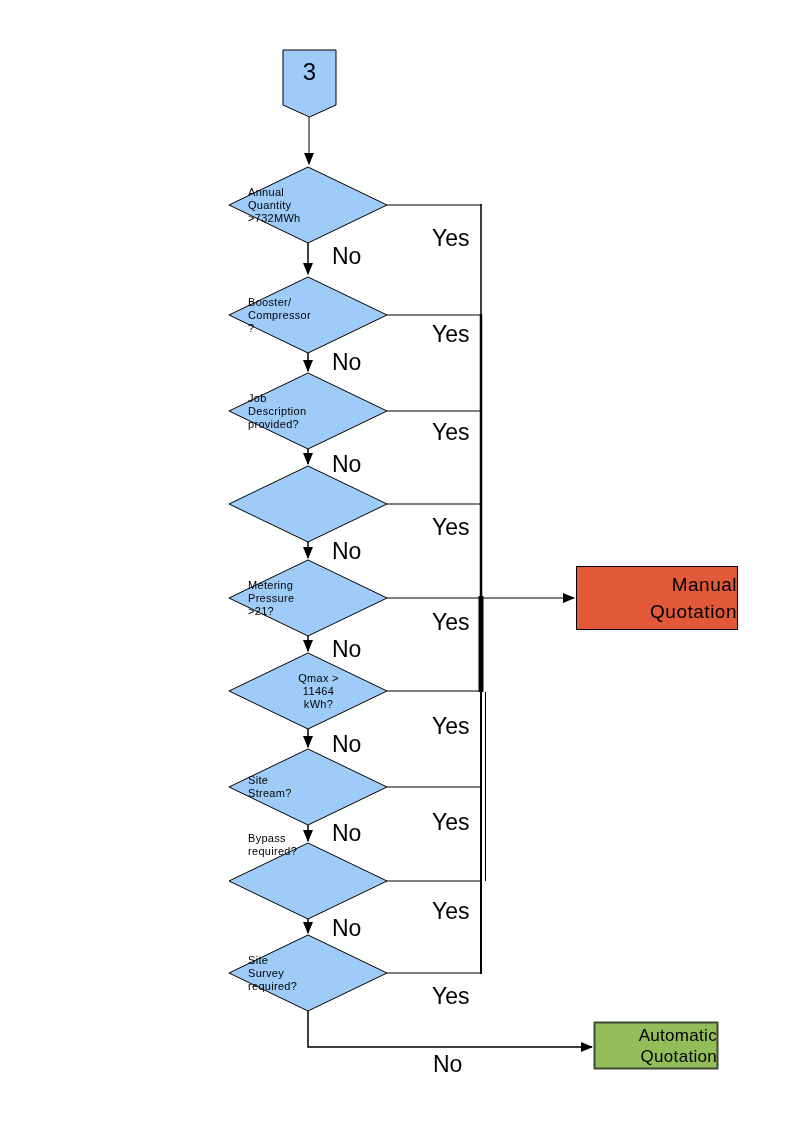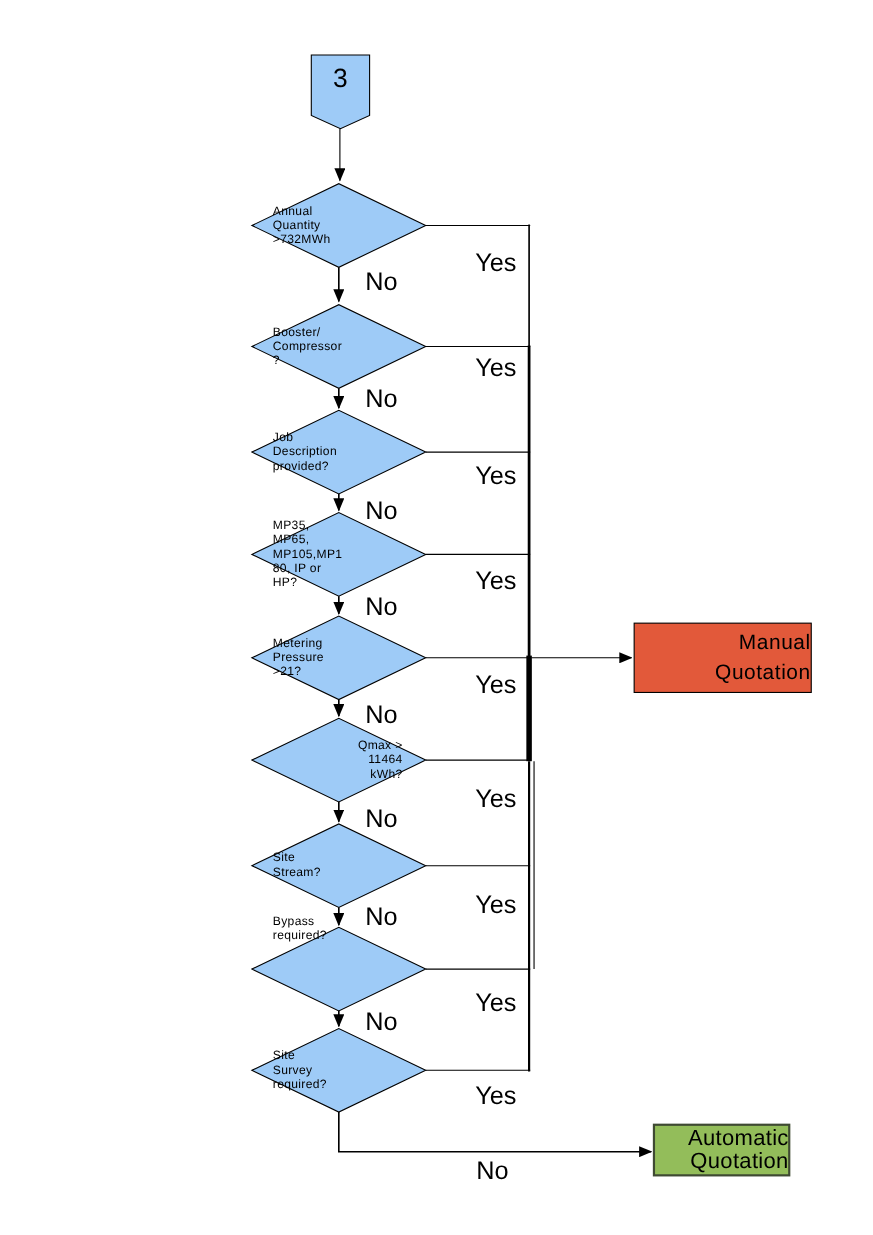--- a/index.html
+++ b/index.html
@@ -12,28 +12,28 @@
   }
   .stage { position:absolute; left:0; top:0; width:794px; height:1123px; }
   svg.flow { position:absolute; left:0; top:0; }
   .lbl { position:absolute; color:#000; }
   .dlabel {
     left:248px; width:120px;
     text-align:left;
     font-size:11px; line-height:13px;
     white-space:pre-line; letter-spacing:0.3px;
   }
-  .dlabel.align-left { left:271px; width:95px; text-align:right; }
+  .dlabel.align-left { left:271px; width:95px; text-align:center; }
   .branch { font-size:23px; line-height:24px; }
   .yes { left:432px; width:46px; text-align:left; }
   .no  { left:332px; }
   .no-last { left:433px; }
   .terminal-label { position:absolute; text-align:right; white-space:pre-line; }
   .manual-label { left:577px; top:571px; width:160px; font-size:19px; line-height:27px; letter-spacing:0.5px; }
-  .auto-label   { left:595px; top:1025px; width:122px; font-size:20px; line-height:21px; letter-spacing:0.3px; }
+  .auto-label   { left:595px; top:1025px; width:122px; font-size:17px; line-height:21px; letter-spacing:0.3px; }
   .connector-num { left:283px; top:58px; width:53px; text-align:center; font-size:24px; }
 </style>
 </head>
 <body>
 
 <div class="stage">
 
   <svg class="flow" width="794" height="1123" viewBox="0 0 794 1123">
     <defs>
       <marker id="arr" markerUnits="userSpaceOnUse" markerWidth="12" markerHeight="10" refX="11" refY="5" orient="auto">
@@ -91,25 +91,20 @@
 
   <div class="lbl dlabel" style="top:186px">Annual
 Quantity
 &gt;732MWh</div>
   <div class="lbl dlabel" style="top:296px">Booster/
 Compressor
 ?</div>
   <div class="lbl dlabel" style="top:392px">Job
 Description
 provided?</div>
-  <div class="lbl dlabel" style="top:472px">MP35,
-MP65,
-MP105,MP1
-80, IP or
-HP?</div>
   <div class="lbl dlabel" style="top:579px">Metering
 Pressure
 &gt;21?</div>
   <div class="lbl dlabel align-left" style="top:672px">Qmax &gt;
 11464
 kWh?</div>
   <div class="lbl dlabel" style="top:774px">Site
 Stream?</div>
   <div class="lbl dlabel" style="top:832px">Bypass
 required?</div>

